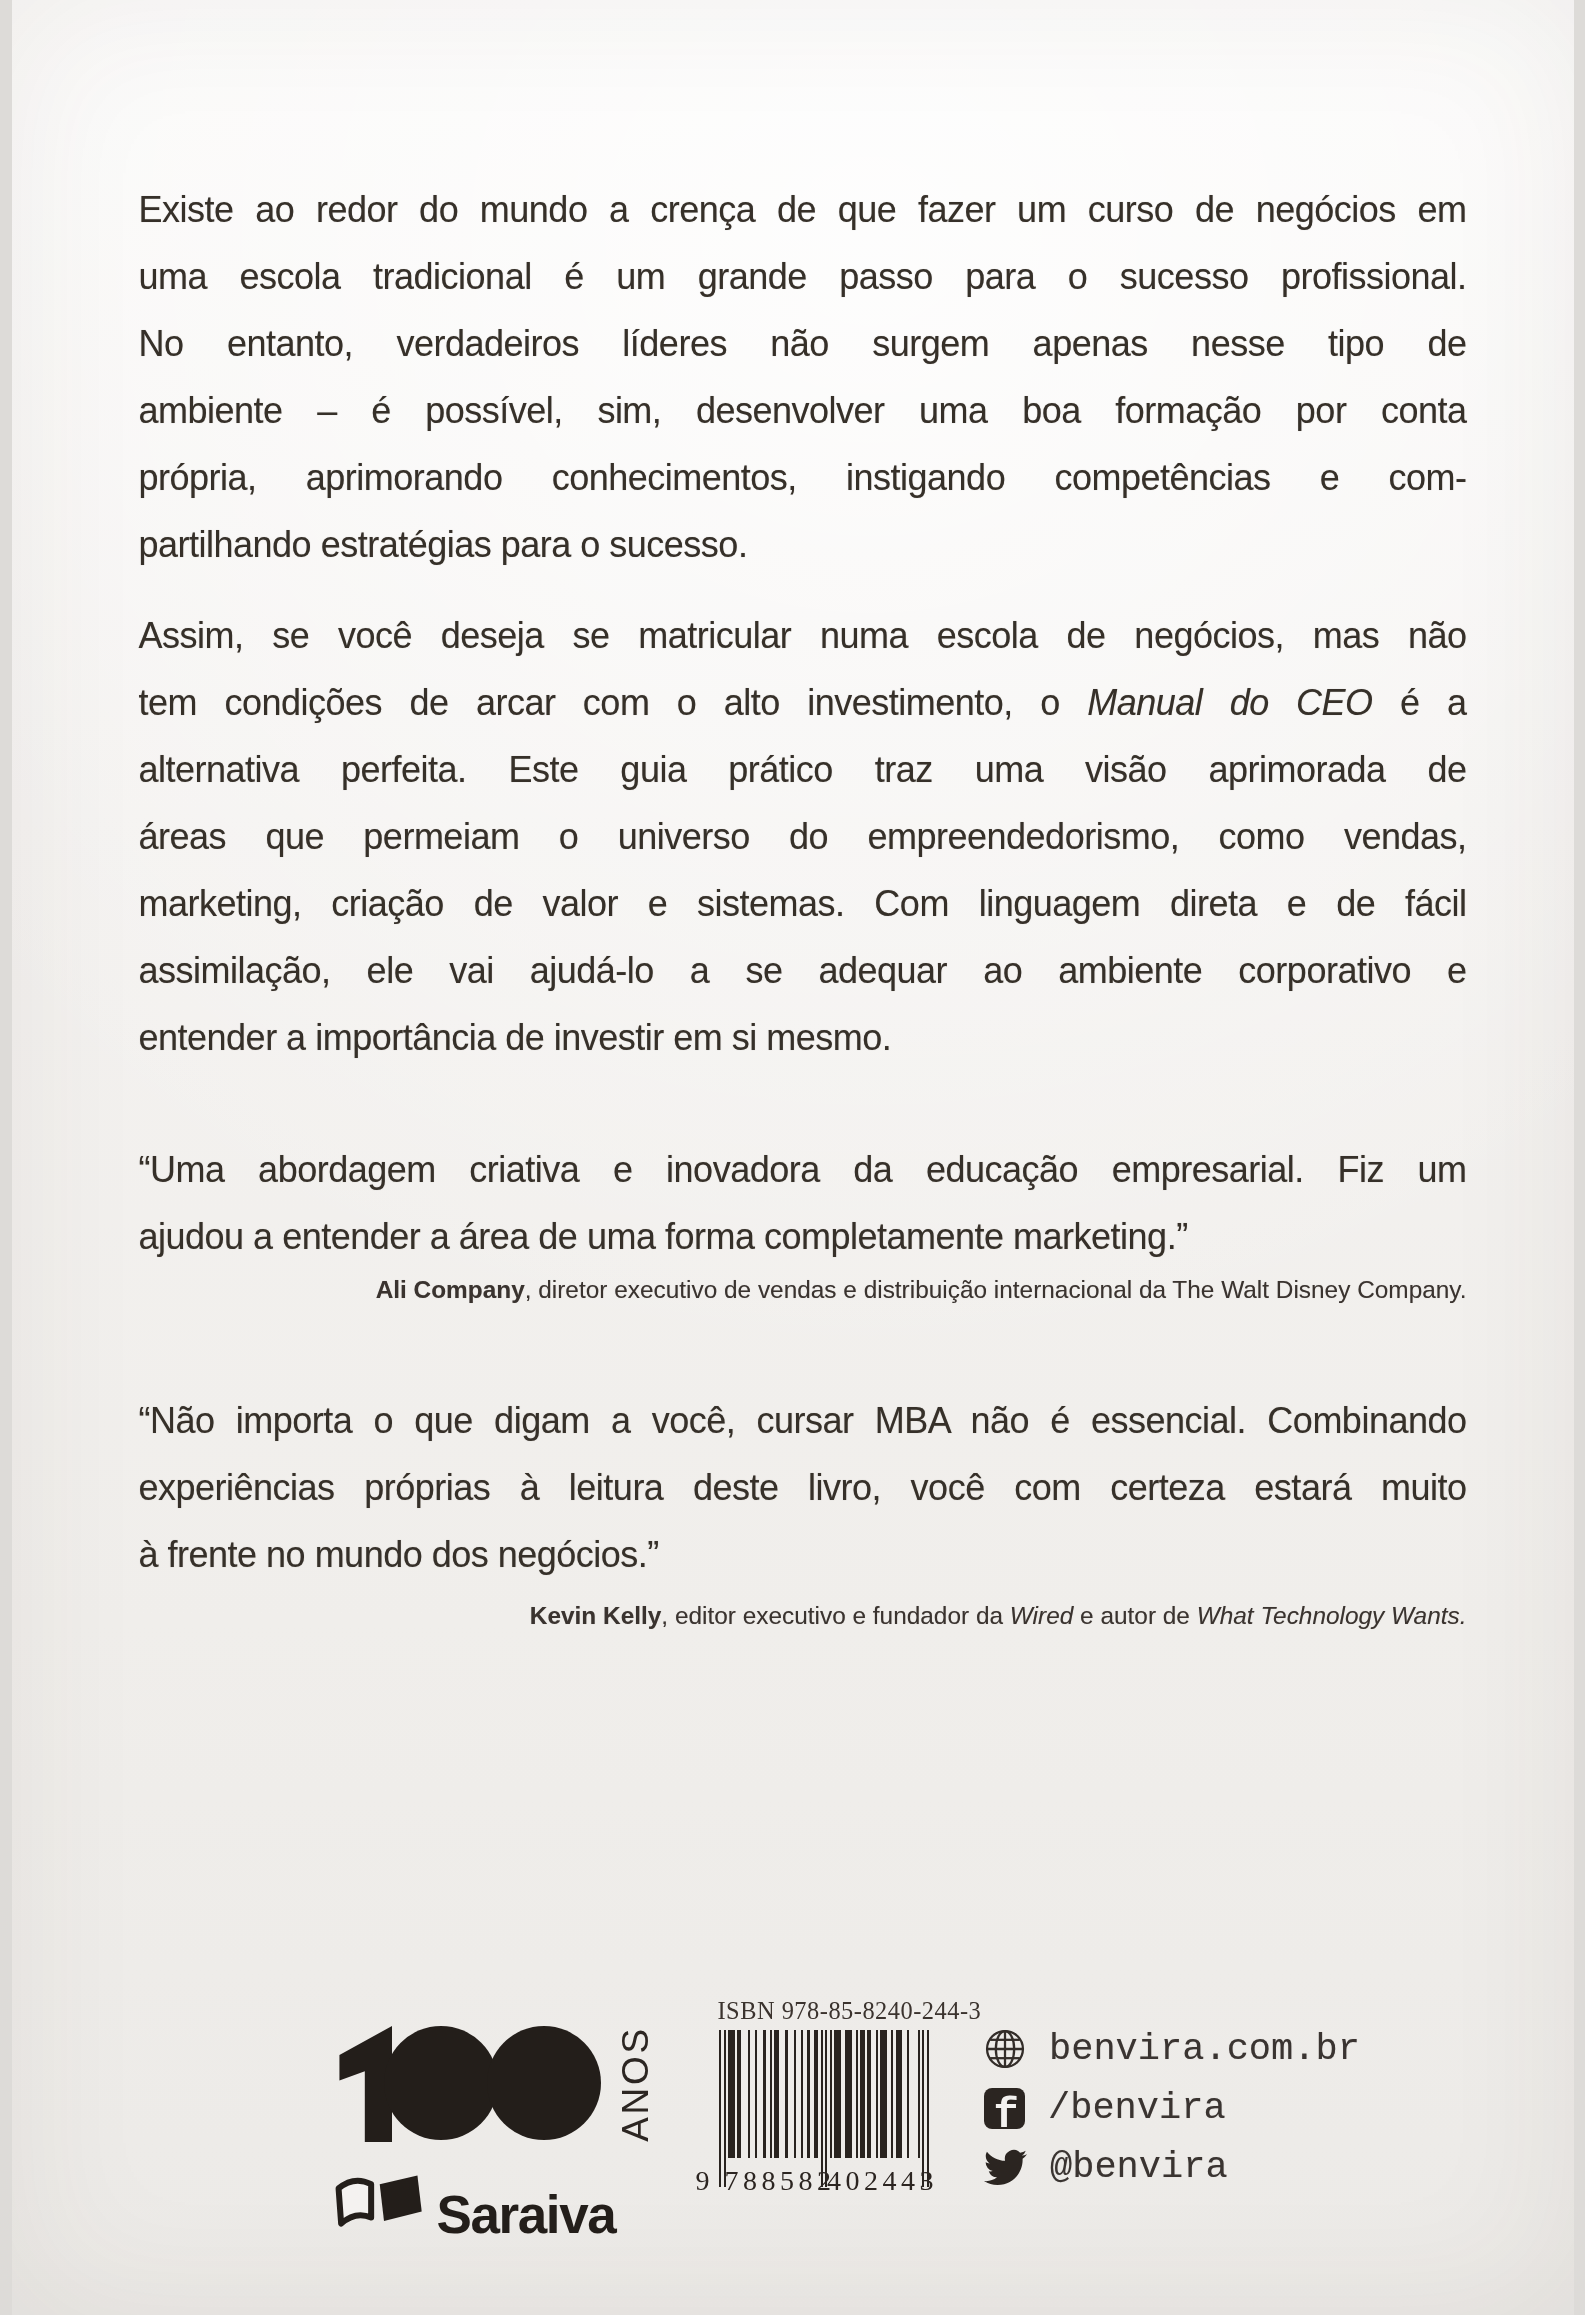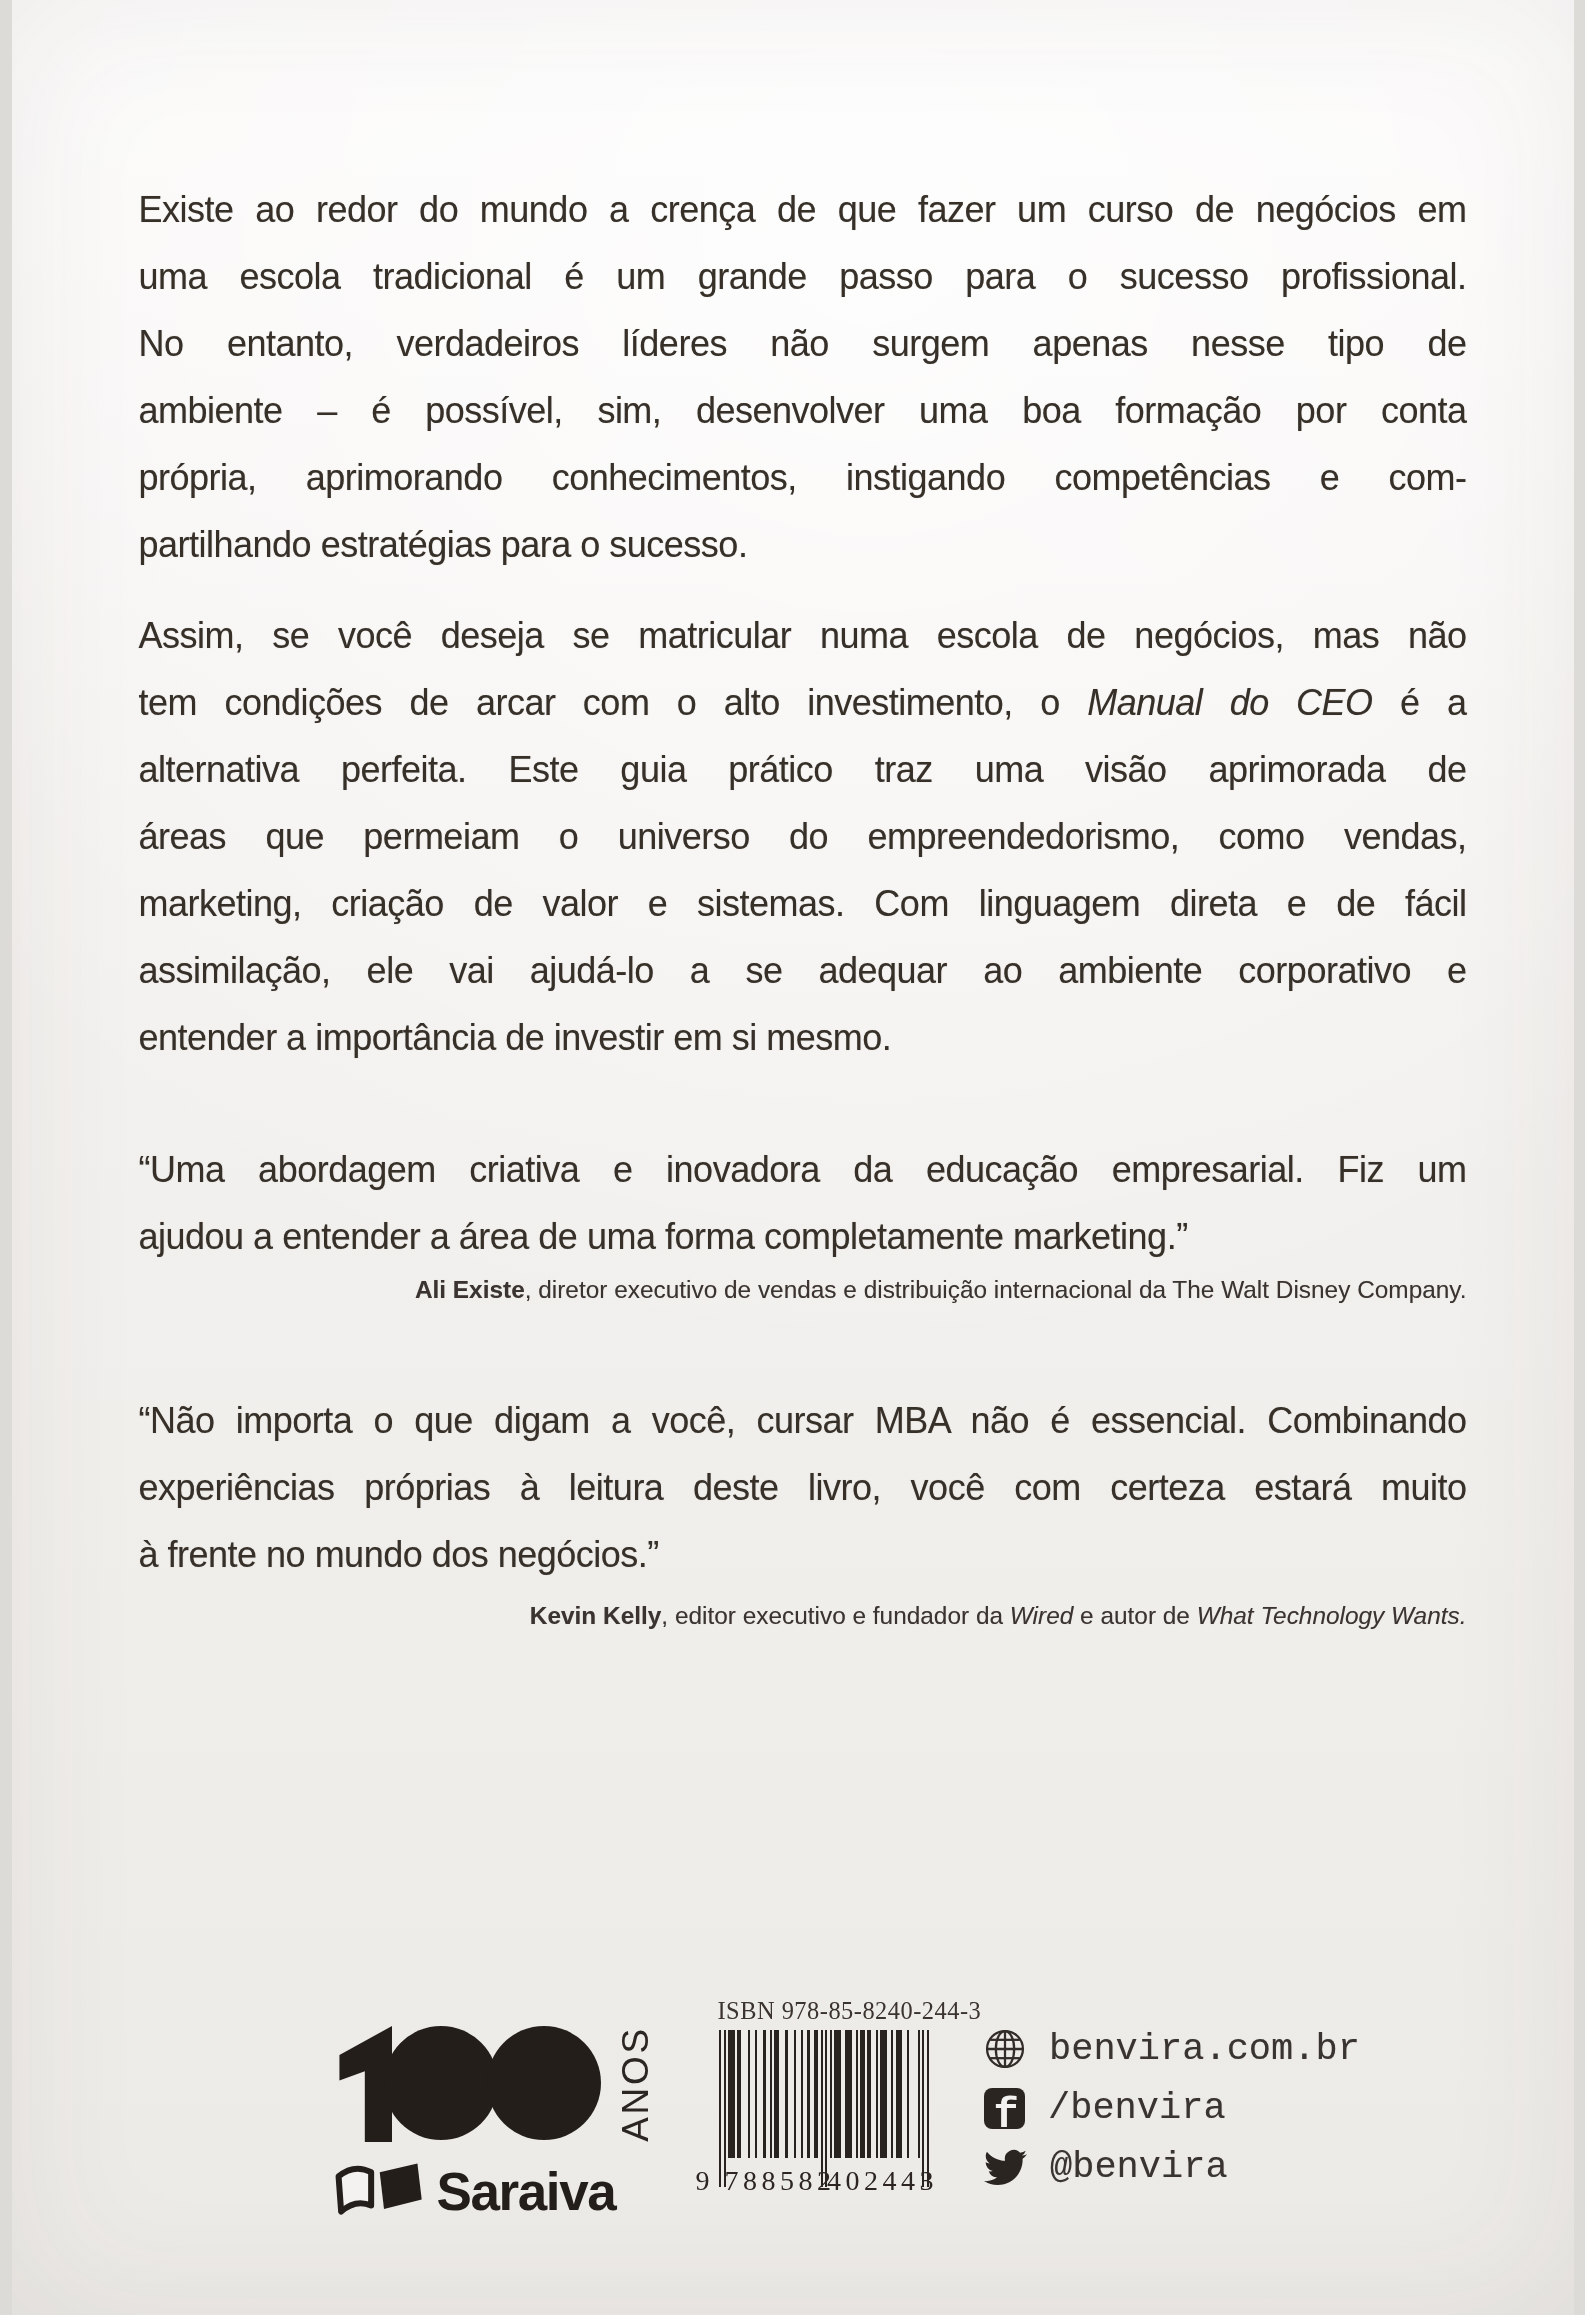--- a/index.html
+++ b/index.html
@@ -56,21 +56,21 @@
     position:absolute;left:50%;top:50%;
     transform:translate(-50%,-50%) rotate(-90deg);
     white-space:nowrap;
     font-size:37px;letter-spacing:2.7px;color:#2c2622;font-weight:400;
   }
   .saraiva-row{
     position:absolute;left:318px;top:2160px;
     display:flex;align-items:center;gap:11px;
   }
   .saraiva-name{
-    font-size:53px;font-weight:bold;letter-spacing:-1.4px;color:#231e1a;
+    font-size:53px;font-weight:bold;letter-spacing:-1.4px;color:#231e1a;margin-top:24px;
   }
   .barcode-wrap{position:absolute;left:706px;top:1997px;width:213px;}
   .isbn{
     font-family:"Liberation Serif", serif;
     font-size:24.4px;letter-spacing:0.5px;color:#3b332e;
     text-align:center;white-space:nowrap;
   }
   .bars{position:relative;width:210px;height:159px;margin:5.4px auto 0 auto;}
   .bars svg{position:absolute;left:0;top:0;}
   .bc-digits span{
@@ -120,21 +120,21 @@
       <div class="jl">áreas que permeiam o universo do empreendedorismo, como vendas,</div>
       <div class="jl">marketing, criação de valor e sistemas. Com linguagem direta e de fácil</div>
       <div class="jl">assimilação, ele vai ajudá-lo a se adequar ao ambiente corporativo e</div>
       <div class="jl last">entender a importância de investir em si mesmo.</div>
     </div>
 
     <div class="para quote1">
       <div class="jl">“Uma abordagem criativa e inovadora da educação empresarial. Fiz um</div>
       <div class="jl last">ajudou a entender a área de uma forma completamente marketing.”</div>
     </div>
-    <div class="attr a1"><b>Ali Existe</b><span>, diretor executivo de vendas e distribuição internacional da The Walt Disney Company.</span></div>
+    <div class="attr a1"><b>Ali Company</b><span>, diretor executivo de vendas e distribuição internacional da The Walt Disney Company.</span></div>
 
     <div class="para quote2">
       <div class="jl">“Não importa o que digam a você, cursar MBA não é essencial. Combinando</div>
       <div class="jl">experiências próprias à leitura deste livro, você com certeza estará muito</div>
       <div class="jl last">à frente no mundo dos negócios.”</div>
     </div>
     <div class="attr a2"><b>Kevin Kelly</b><span>, editor executivo e fundador da </span><em>Wired</em><span> e autor de </span><em>What Technology Wants.</em></div>
 
   </div>
 

